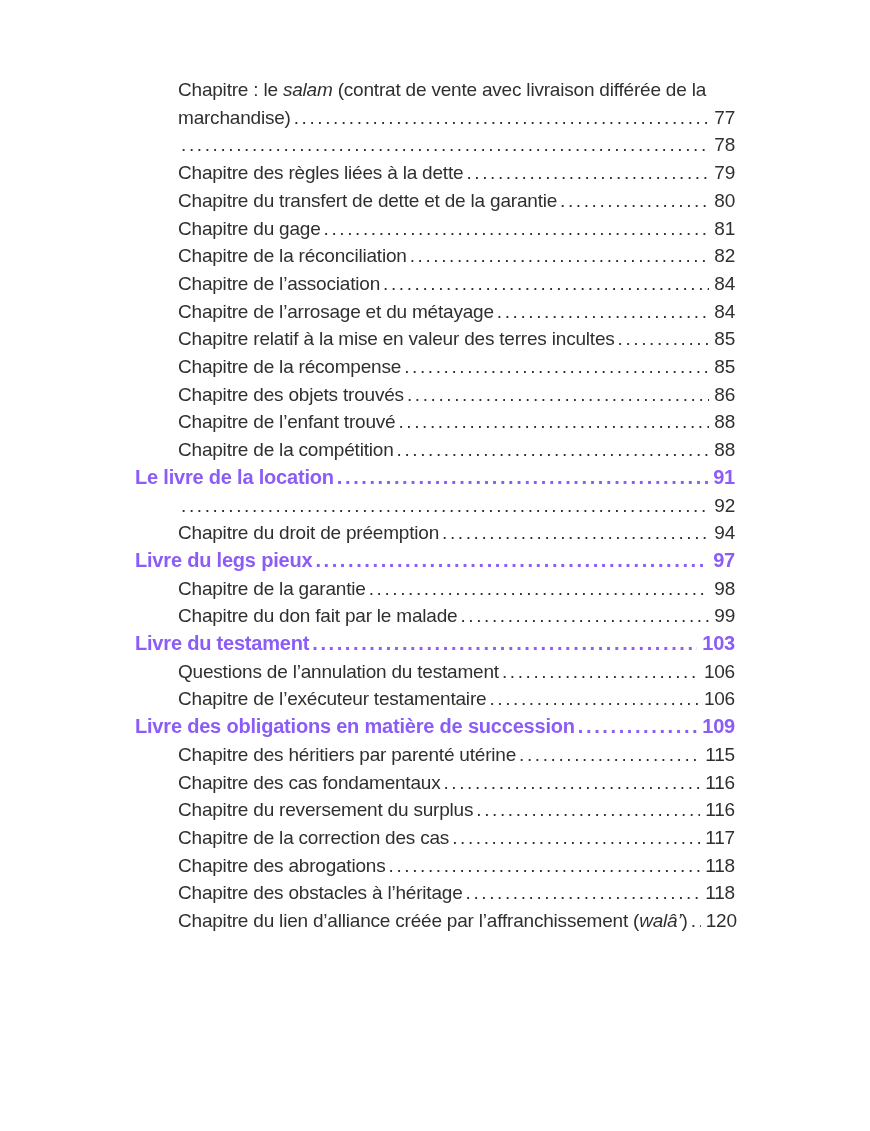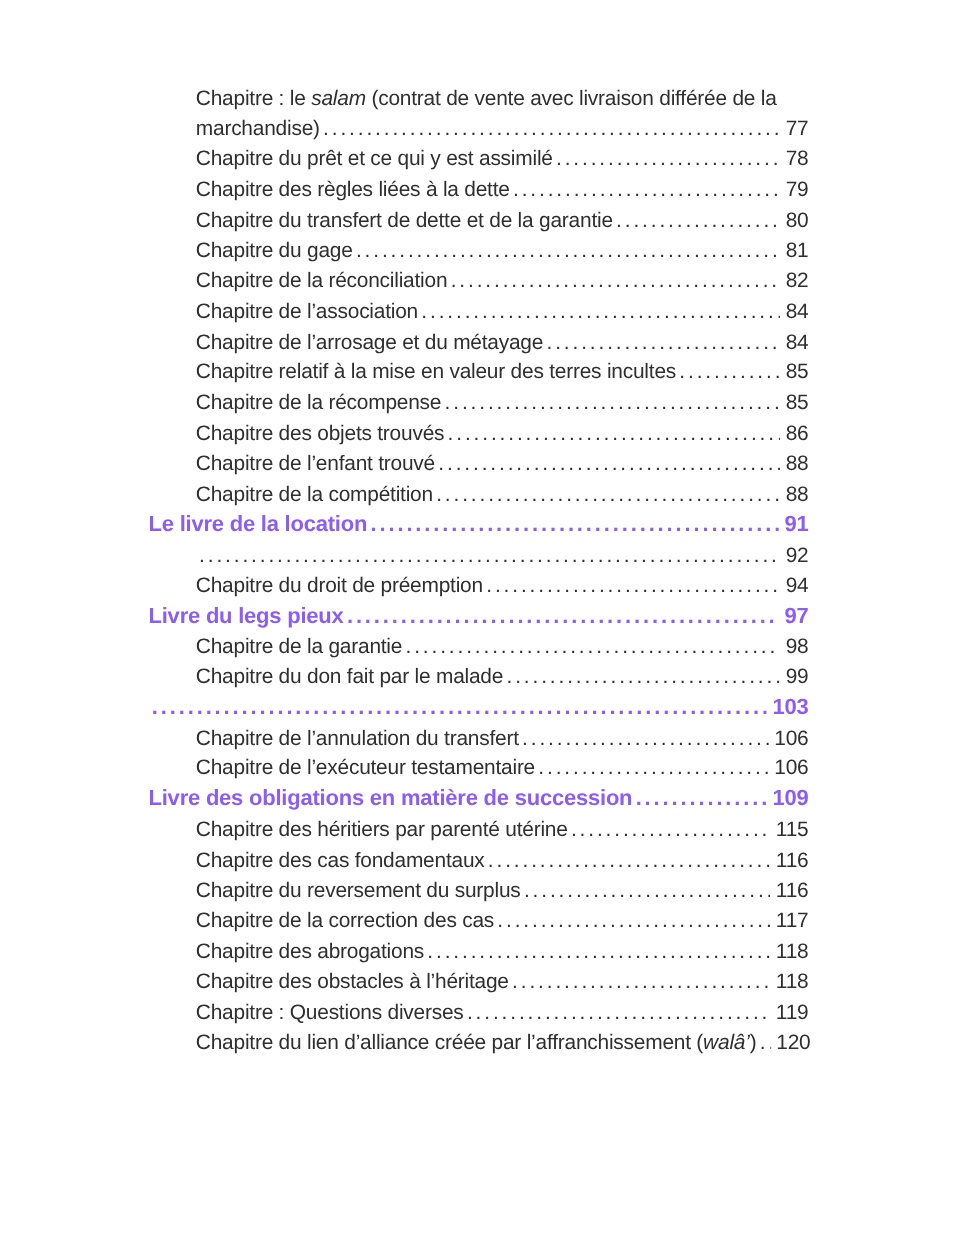--- a/index.html
+++ b/index.html
@@ -68,21 +68,20 @@
     <div>
         <div class="toc-row chapter">
           <span class="title"><span>Chapitre : le </span><i>salam</i><span> (contrat de vente avec livraison différée de la</span></span>
         </div>
         <div class="toc-row chapter">
           <span class="title"><span>marchandise)</span></span>
           <span class="leader"></span>
           <span class="pagenum">77</span>
         </div>
         <div class="toc-row chapter">
-          <span class="title"><span>Chapitre du prêt et ce qui y est assimilé</span></span>
           <span class="leader"></span>
           <span class="pagenum">78</span>
         </div>
         <div class="toc-row chapter">
           <span class="title"><span>Chapitre des règles liées à la dette</span></span>
           <span class="leader"></span>
           <span class="pagenum">79</span>
         </div>
         <div class="toc-row chapter">
           <span class="title"><span>Chapitre du transfert de dette et de la garantie</span></span>
@@ -157,25 +156,26 @@
           <span class="title"><span>Chapitre de la garantie</span></span>
           <span class="leader"></span>
           <span class="pagenum">98</span>
         </div>
         <div class="toc-row chapter">
           <span class="title"><span>Chapitre du don fait par le malade</span></span>
           <span class="leader"></span>
           <span class="pagenum">99</span>
         </div>
         <div class="toc-row book">
+          <span class="title"><span>Livre du testament</span></span>
           <span class="leader"></span>
           <span class="pagenum">103</span>
         </div>
         <div class="toc-row chapter">
-          <span class="title"><span>Chapitre de l’annulation du transfert</span></span>
+          <span class="title"><span>Questions de l’annulation du testament</span></span>
           <span class="leader"></span>
           <span class="pagenum">106</span>
         </div>
         <div class="toc-row chapter">
           <span class="title"><span>Chapitre de l’exécuteur testamentaire</span></span>
           <span class="leader"></span>
           <span class="pagenum">106</span>
         </div>
         <div class="toc-row book">
           <span class="title"><span>Livre des obligations en matière de succession</span></span>
@@ -204,25 +204,20 @@
         </div>
         <div class="toc-row chapter">
           <span class="title"><span>Chapitre des abrogations</span></span>
           <span class="leader"></span>
           <span class="pagenum">118</span>
         </div>
         <div class="toc-row chapter">
           <span class="title"><span>Chapitre des obstacles à l’héritage</span></span>
           <span class="leader"></span>
           <span class="pagenum">118</span>
-        </div>
-        <div class="toc-row chapter">
-          <span class="title"><span>Chapitre : Questions diverses</span></span>
-          <span class="leader"></span>
-          <span class="pagenum">119</span>
         </div>
         <div class="toc-row chapter">
           <span class="title"><span>Chapitre du lien d’alliance créée par l’affranchissement (</span><i>walâ’</i><span>)</span></span>
           <span class="leader"></span>
           <span class="pagenum">120</span>
         </div>
       </div>
   </main>
 </div>
 

